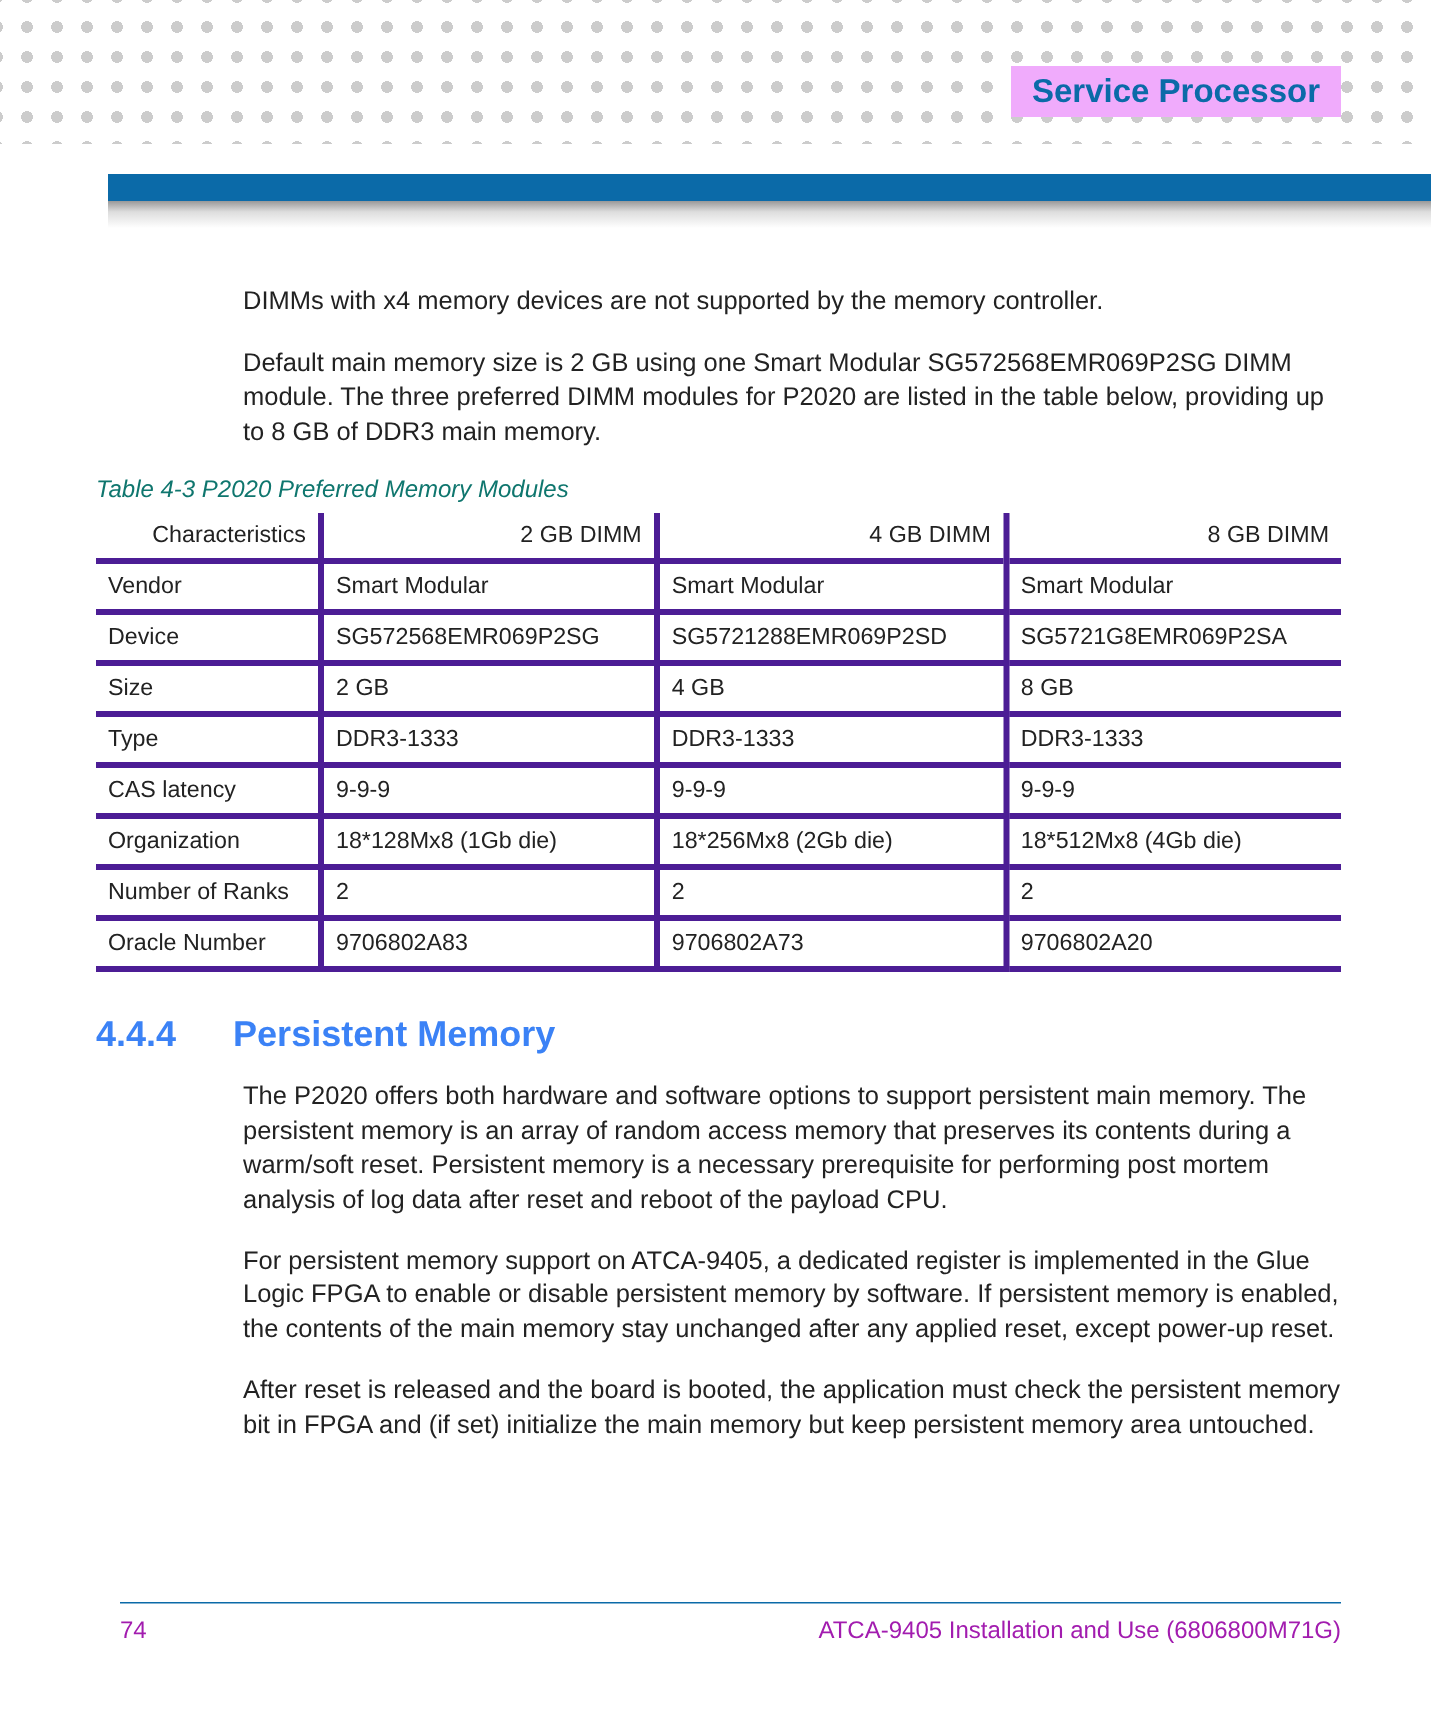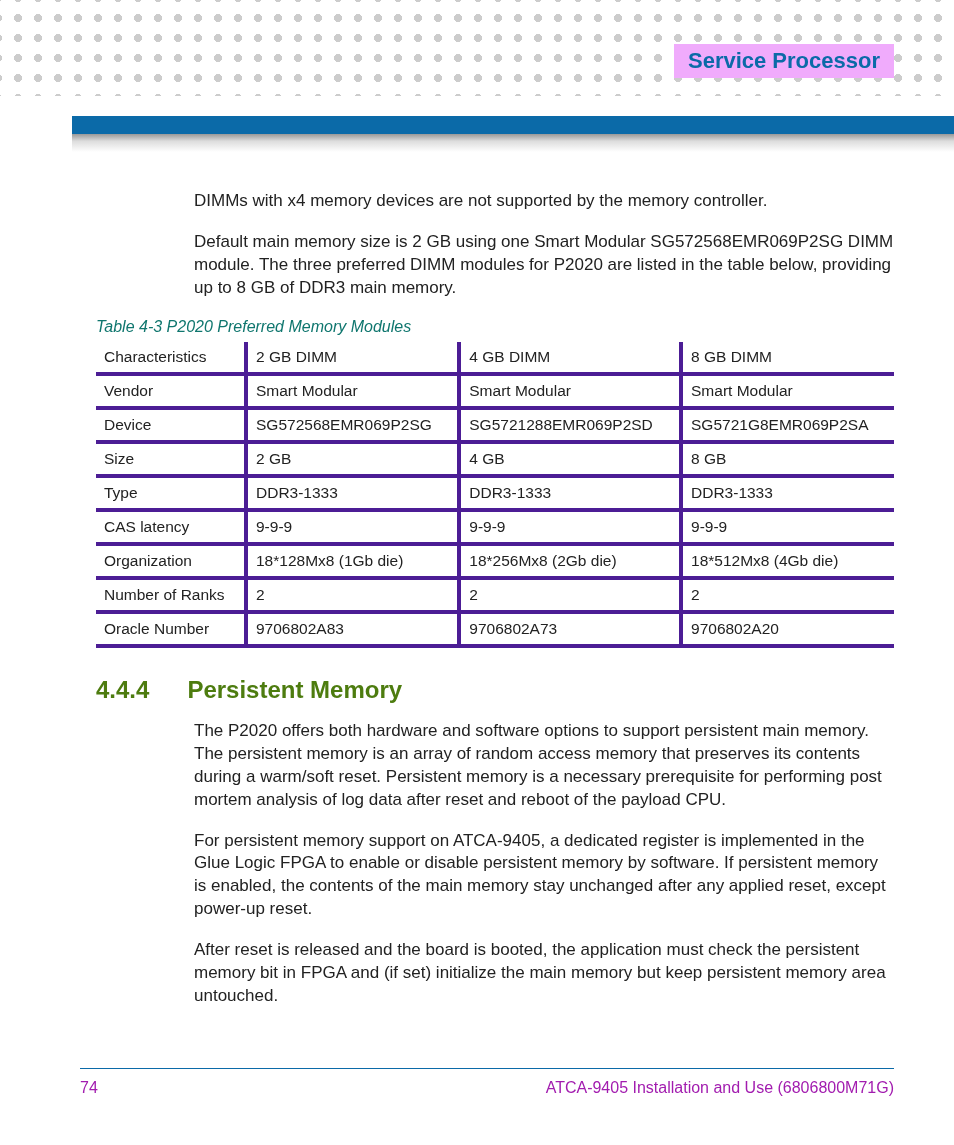--- a/index.html
+++ b/index.html
@@ -43,21 +43,21 @@
     position: absolute;
     top: 134px;
     left: 72px; right: 0;
     height: 18px;
     background: linear-gradient(to bottom, #999 0%, #ddd 40%, #fff 100%);
     z-index: 0;
   }
   .content {
     position: absolute;
     top: 190px;
-    left: 96px;
+    left: 64px;
     right: 60px;
   }
   .body-text {
     margin-left: 98px;
     font-size: 17px;
     line-height: 1.35;
     margin-bottom: 18px;
   }
   .table-caption {
     color: #0f766e;
@@ -69,30 +69,30 @@
     border-collapse: collapse;
     width: 100%;
     margin-bottom: 28px;
     font-size: 15.5px;
   }
   td {
     border: 4px solid #4c1d95;
     padding: 6px 8px;
     vertical-align: top;
   }
-  tr.header-row td { border-bottom: 2px solid #ef4444; }
+  tr.header-row td { border-bottom: 2px solid #ef4444; text-align: right; }
   tr:first-child td { border-top: none; }
   td:first-child { border-left: none; }
   td:last-child { border-right: none; }
   .section-heading {
     display: flex;
     gap: 38px;
     font-size: 24px;
     font-weight: 700;
-    color: #4d7c0f;
+    color: #3b82f6;
     margin-bottom: 16px;
   }
   .footer {
     position: absolute;
     bottom: 48px;
     left: 80px;
     right: 60px;
     border-top: 1.5px solid #0b6aa8;
     padding-top: 10px;
     display: flex;

